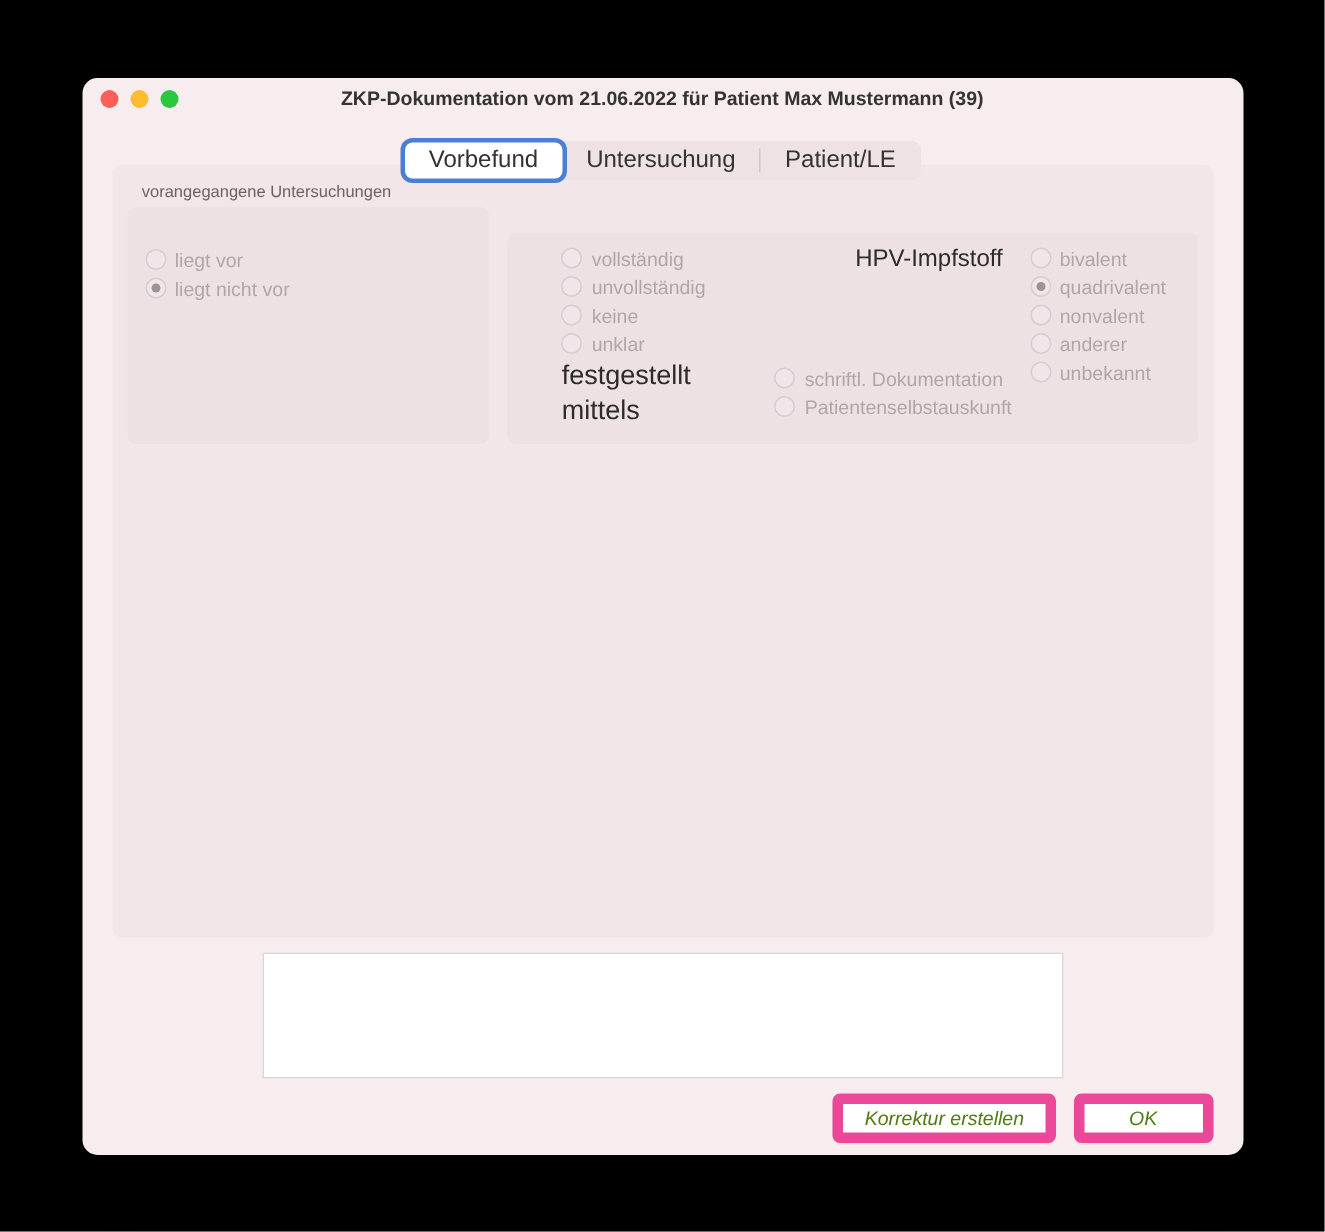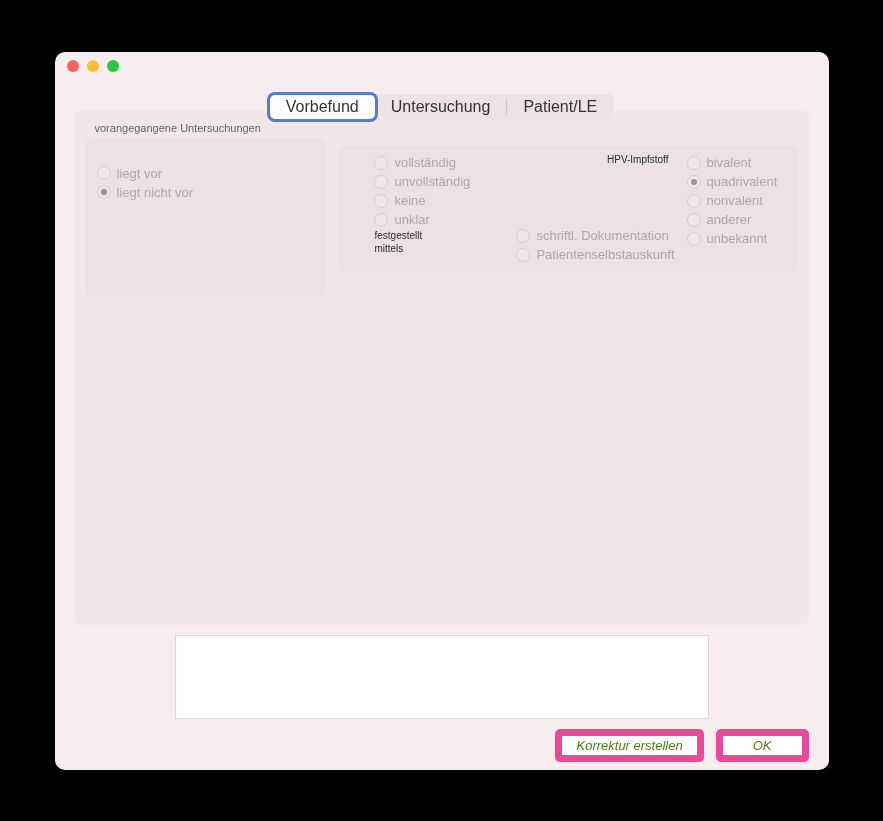--- a/index.html
+++ b/index.html
@@ -93,21 +93,21 @@
     .panel-body {
       background: #f2e6e9;
       border-radius: 6px;
       padding: 12px 10px 10px 10px;
       min-height: 515px;
       margin-top: -10px;
     }
     .columns {
       display: flex;
       gap: 12px;
-      align-items: center;
+      align-items: flex-end;
     }
     .col-left {
       width: 340px;
     }
     .col-right {
       flex: 1;
     }
     .section-label {
       font-size: 11px;
       color: #6b6265;
@@ -175,33 +175,33 @@
       width: 130px;
       margin-left: 24px;
     }
     .hpv-mid-block {
       flex: 1;
     }
     .hpv-right-block {
       width: 100px;
     }
     .hpv-heading-top {
-      font-size: 10px;
+      font-size: 16px;
       color: #2c2c2c;
       text-align: right;
       padding-right: 6px;
       margin-top: -1px;
     }
     .fest-row {
       display: flex;
       gap: 8px;
       margin-top: 2px;
     }
     .fest-label {
-      font-size: 10px;
+      font-size: 18px;
       color: #2c2c2c;
       line-height: 1.3;
       width: 75px;
     }
     .white-area {
       margin: 8px auto 10px auto;
       width: 534px;
       height: 84px;
       background: #fff;
       border: 1px solid #d8d8d8;
@@ -231,20 +231,21 @@
 <body>
 
 <div class="window">
 
   <div class="titlebar">
     <div class="traffic-lights">
       <div class="light red"></div>
       <div class="light yellow"></div>
       <div class="light green"></div>
     </div>
+    <div class="title">ZKP-Dokumentation vom 21.06.2022 für Patient Max Mustermann (39)</div>
   </div>
 
   <div class="tabs">
     <div class="tabs-inner">
       <button class="tab active">Vorbefund</button>
       <button class="tab">Untersuchung</button>
       <div class="tab-separator"></div>
       <button class="tab">Patient/LE</button>
     </div>
   </div>

